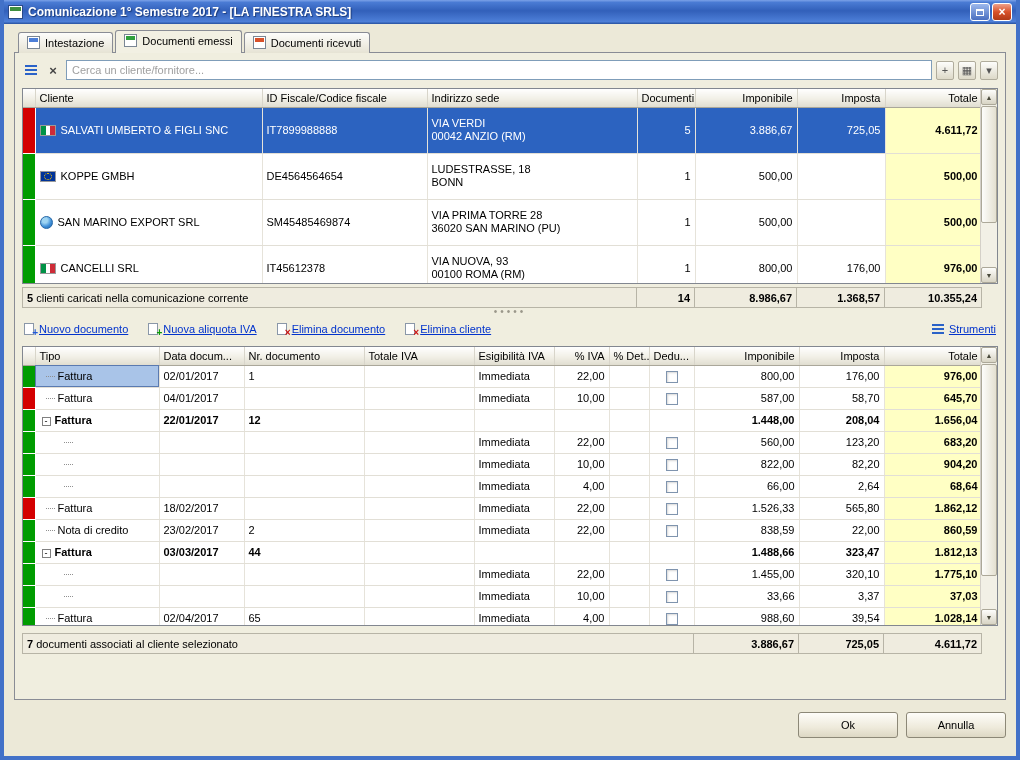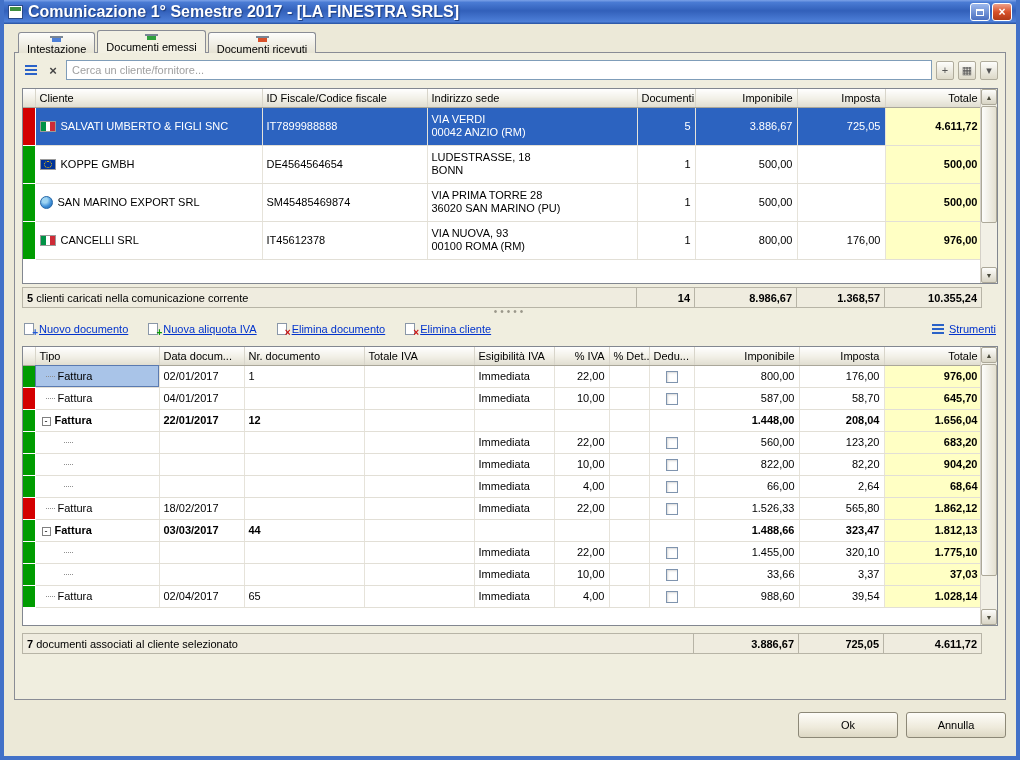--- a/index.html
+++ b/index.html
@@ -7,35 +7,35 @@
   body { font-family:"Liberation Sans", sans-serif; font-size:11px; color:#000; background:#d6d2c2; }
 
   .window { width:1020px; height:760px; border-left:4px solid #4271c8; border-right:4px solid #4271c8;
             border-bottom:4px solid #4271c8; background:#ece9d8; position:relative; }
 
   
   .titlebar { height:24px; background:linear-gradient(180deg,#7ca2e8 0%,#4a7bd4 10%,#3260ba 45%,#4d7fd8 90%,#27509e 100%);
               display:flex; align-items:center; padding:0 4px; gap:5px; }
   .app-icon { width:15px; height:14px; background:#fff; border:1px solid #2a4a8a; position:relative; flex:0 0 auto; }
   .app-icon::before { content:""; position:absolute; left:1px; top:1px; right:1px; height:4px; background:#3f8f3f; }
-  .title-text { color:#fff; font-weight:bold; font-size:16px; text-shadow:1px 1px 1px #1a3a7a; flex:1;
+  .title-text { color:#fff; font-weight:bold; font-size:12px; text-shadow:1px 1px 1px #1a3a7a; flex:1;
                 white-space:nowrap; overflow:hidden; }
   .tb-btns { display:flex; gap:2px; }
   .tb-btn { width:20px; height:18px; border-radius:3px; border:1px solid #fff; display:flex; align-items:center;
             justify-content:center; color:#fff; font-weight:bold; font-size:12px; cursor:default; }
   .tb-btn.max { background:linear-gradient(#9db8ec,#4a6fc0); }
   .tb-btn.close { background:linear-gradient(#f0a089,#d8512a 50%,#b03a18); }
   .glyph-restore { width:8px; height:7px; border:1px solid #fff; border-top-width:2px; display:block; }
 
   .client-area { height:732px; padding:8px 10px 0 10px; }
 
   
   .tabs { display:flex; gap:2px; padding-left:4px; position:relative; z-index:2; margin-bottom:-1px; }
   .tab { border:1px solid #898c95; border-bottom:none; border-radius:3px 3px 0 0; padding:3px 8px 4px 8px;
-         background:linear-gradient(#fdfdfb,#e6e3d4); display:flex; align-items:center; gap:5px; height:21px;flex-direction:column; }
+         background:linear-gradient(#fdfdfb,#e6e3d4); display:flex; align-items:center; gap:5px; height:21px; }
   .tab.active { background:#f2f0e3; height:23px; margin-top:-2px; padding-bottom:6px; }
   .tab-icon { width:13px; height:13px; background:#fff; border:1px solid #7a8694; position:relative; }
   .tab-icon::before { content:""; position:absolute; left:1px; top:1px; right:1px; height:4px; }
   .ti-blue::before { background:#4d7fd8; }
   .ti-green::before { background:#2fa03c; }
   .ti-red::before { background:#d8512a; }
 
   
   .panel { border:1px solid #898c95; background:#f0eedf; height:648px; padding:7px; }
 
@@ -57,21 +57,21 @@
        border-right:1px solid #d8d5ca; border-bottom:1px solid #aaa79a; padding:1px 4px; text-align:left;
        white-space:nowrap; overflow:hidden; }
   th.num { text-align:right; }
   td { border-right:1px solid #e6e3da; border-bottom:1px solid #e2dfd6; padding:1px 4px; white-space:nowrap;
        overflow:hidden; vertical-align:middle; }
   td.num { text-align:right; }
   td.tot { background:#ffffc4; font-weight:bold; }
   td.indcell { padding:0; border-bottom:1px solid #fff; border-right:1px solid #fff; }
   .ind-red { background:#d40000 !important; }
   .ind-green { background:#009c00 !important; }
-  #clients-body tr { height:38px; }
+  #clients-body tr { height:46px; }
   #docs-body tr { height:22px; }
   tr.selected td { background:#2c63c0; color:#fff; }
   tr.selected td.tot { background:#ffffc4; color:#000; }
   tr.boldrow td { font-weight:bold; }
   .addr div { line-height:13px; }
 
   .flag { width:16px; height:11px; display:inline-block; margin-right:5px; border:1px solid #9a9a9a;
           vertical-align:middle; position:relative; flex:0 0 auto; }
   .flag-italy { background:linear-gradient(90deg,#009246 0 33%,#ffffff 33% 66%,#ce2b37 66% 100%); }
   .flag-eu { background:#003399; }
@@ -460,20 +460,34 @@
                 <td></td>
                 <td></td>
                 <td>Immediata</td>
                 <td class="num">22,00</td>
                 <td></td>
                 <td class="center"><span class="checkbox"></span></td>
                 <td class="num">1.526,33</td>
                 <td class="num">565,80</td>
                 <td class="num tot">1.862,12</td>
               </tr>
+              <tr>
+                <td class="indcell ind-green"></td>
+                <td class="tipocell"><span class="twig"></span><span>Nota di credito</span></td>
+                <td>23/02/2017</td>
+                <td>2</td>
+                <td></td>
+                <td>Immediata</td>
+                <td class="num">22,00</td>
+                <td></td>
+                <td class="center"><span class="checkbox"></span></td>
+                <td class="num">838,59</td>
+                <td class="num">22,00</td>
+                <td class="num tot">860,59</td>
+              </tr>
               <tr class="boldrow">
                 <td class="indcell ind-green"></td>
                 <td class="tipocell"><span class="expander">-</span><span>Fattura</span></td>
                 <td>03/03/2017</td>
                 <td>44</td>
                 <td></td>
                 <td></td>
                 <td class="num"></td>
                 <td></td>
                 <td class="center"></td>

